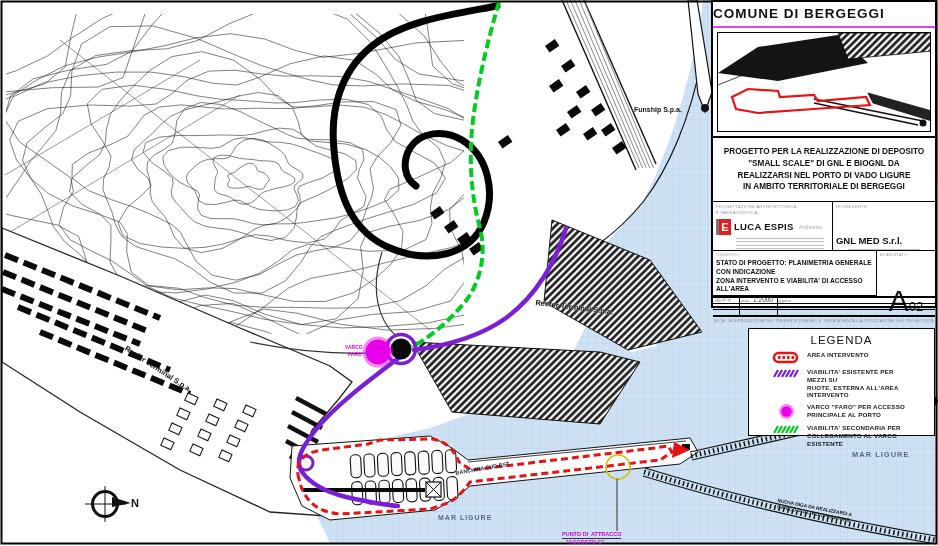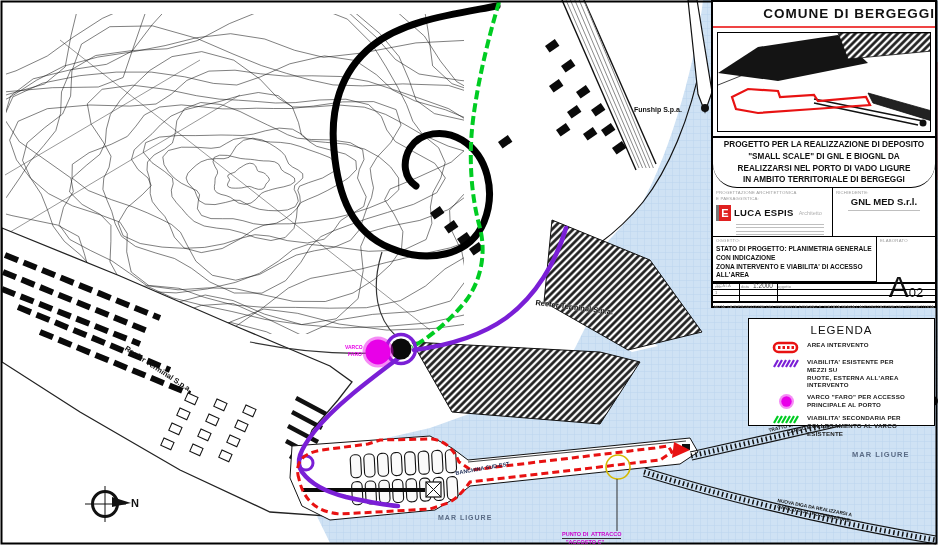--- a/index.html
+++ b/index.html
@@ -8,60 +8,60 @@
   #map-svg{position:absolute;left:0;top:0;z-index:0;}
   .map-label{position:absolute;z-index:1;transform-origin:0 0;white-space:pre;color:#111;font-weight:bold;}
   .ml{white-space:pre-line;}
   .lbl-bold{font-weight:bold;}
   .sea-text{color:#5a6b85;letter-spacing:1px;}
   .magenta{color:#cc00cc;}
   .navy{color:#1a2a55;}
   
   #titleblock{position:absolute;left:711px;top:0;width:226px;height:308px;background:#fff;
               border:2px solid #000;box-sizing:border-box;z-index:2;}
-  .tb-title{height:24px;line-height:24px;text-align:right;font-weight:bold;font-size:13.5px;
-            letter-spacing:1px;border-bottom:2px solid #ef4444;}
+  .tb-title{height:24px;line-height:24px;text-align:left;font-weight:bold;font-size:13.5px;
+            letter-spacing:1px;border-bottom:2px solid #d946ef;}
   .tb-inset{height:110px;padding:4px;border-bottom:2px solid #000;box-sizing:border-box;}
   .tb-inset-frame{border:1.2px solid #000;height:100%;box-sizing:border-box;overflow:hidden;}
-  .tb-project{height:50px;border-bottom:1.5px solid #000;font-size:8.2px;font-weight:bold;
+  .tb-project{height:64px;border-bottom:1.5px solid #000;font-size:8.2px;font-weight:bold;
               text-align:center;white-space:pre-line;display:flex;align-items:center;
-              justify-content:center;line-height:1.42;box-sizing:border-box;border-radius:24px;}
+              justify-content:center;line-height:1.42;box-sizing:border-box;}
   .tb-pros{height:49px;display:flex;border-bottom:1.5px solid #000;box-sizing:border-box;}
   .tb-designer{width:54%;border-right:1.5px solid #000;padding:2px 3px;box-sizing:border-box;}
   .tb-client{flex:1;padding:2px 3px;box-sizing:border-box;}
   .tb-caption{font-size:4.3px;color:#9a9a9a;white-space:pre-line;line-height:1.35;letter-spacing:.2px;}
   .logo-row{display:flex;align-items:center;gap:3px;margin-top:3px;}
   .logo{width:15px;height:16px;background:#e02020;color:#fff;font-weight:bold;font-size:11px;
         display:flex;align-items:center;justify-content:center;border-left:3px solid #777;box-sizing:border-box;}
   .designer-name{font-size:9.5px;font-weight:bold;letter-spacing:.3px;}
   .designer-role{font-size:5.5px;color:#b0b0b0;margin-left:2px;}
   .addr{margin:3px 0 0 20px;width:88px;height:13px;
         background:repeating-linear-gradient(#bfbfbf 0 1px,transparent 1px 3.4px);}
-  .client-name{font-size:9.5px;font-weight:bold;text-align:center;margin-top:0;}
+  .client-name{font-size:9.5px;font-weight:bold;text-align:left;margin-top:25px;}
   .addr2{margin:3px auto 0;width:72px;height:2px;
         background:repeating-linear-gradient(#bfbfbf 0 1px,transparent 1px 3px);}
   .tb-subjrow{display:flex;height:47px;border-bottom:2px solid #000;box-sizing:border-box;}
   .tb-subjcol{flex:1;display:flex;flex-direction:column;border-right:1.5px solid #000;box-sizing:border-box;}
   .tb-subject{flex:1;padding:1px 3px;border-bottom:1px solid #000;box-sizing:border-box;}
   .tb-subject-text{font-size:6.6px;font-weight:bold;white-space:pre-line;line-height:1.35;margin-top:1px;}
   .tb-scala{height:15px;display:flex;align-items:center;padding:0 3px;box-sizing:border-box;}
   .tb-scala-value{font-size:6.5px;color:#444;margin-left:22px;}
   .tb-elab{width:58px;padding:1px 3px;box-sizing:border-box;}
   .sheet-code{display:flex;align-items:flex-end;justify-content:center;margin-top:2px;}
   .sheet-letter{font-size:30px;font-weight:500;line-height:.9;}
   .sheet-number{font-size:13px;font-weight:500;line-height:1.1;margin-top:40px;}
   .tb-rev{position:relative;height:29px;font-size:4.2px;color:#888;box-sizing:border-box;}
   .rev-row{height:6px;border-bottom:1px solid #000;display:flex;align-items:center;box-sizing:border-box;}
   .rev-c1{width:26px;padding-left:2px;box-sizing:border-box;}
   .rev-c2{width:38px;padding-left:2px;box-sizing:border-box;}
   .rev-vline{position:absolute;top:0;width:1px;height:18px;background:#000;}
   .rev-note{height:8px;border-top:1.5px solid #000;display:flex;align-items:center;
             justify-content:center;font-size:3.8px;color:#8a8a8a;letter-spacing:.2px;box-sizing:border-box;}
   
-  #legend{position:absolute;left:748px;top:318px;width:187px;height:108px;background:#fff;
+  #legend{position:absolute;left:748px;top:328px;width:187px;height:108px;background:#fff;
           border:1.5px solid #000;padding:3px 22px;box-sizing:border-box;z-index:2;}
   .lg-title{text-align:center;font-size:11.5px;letter-spacing:1px;margin:2px 0 5px;}
   .lg-item{display:flex;gap:6px;align-items:flex-start;margin-bottom:4px;}
   .lg-icon{width:30px;flex:none;display:flex;justify-content:center;margin-top:0;}
   .lg-label{font-size:6.2px;font-weight:bold;line-height:1.25;white-space:pre-line;color:#222;letter-spacing:.2px;}
 </style>
 </head>
 <body>
 
 <div class="canvas">

